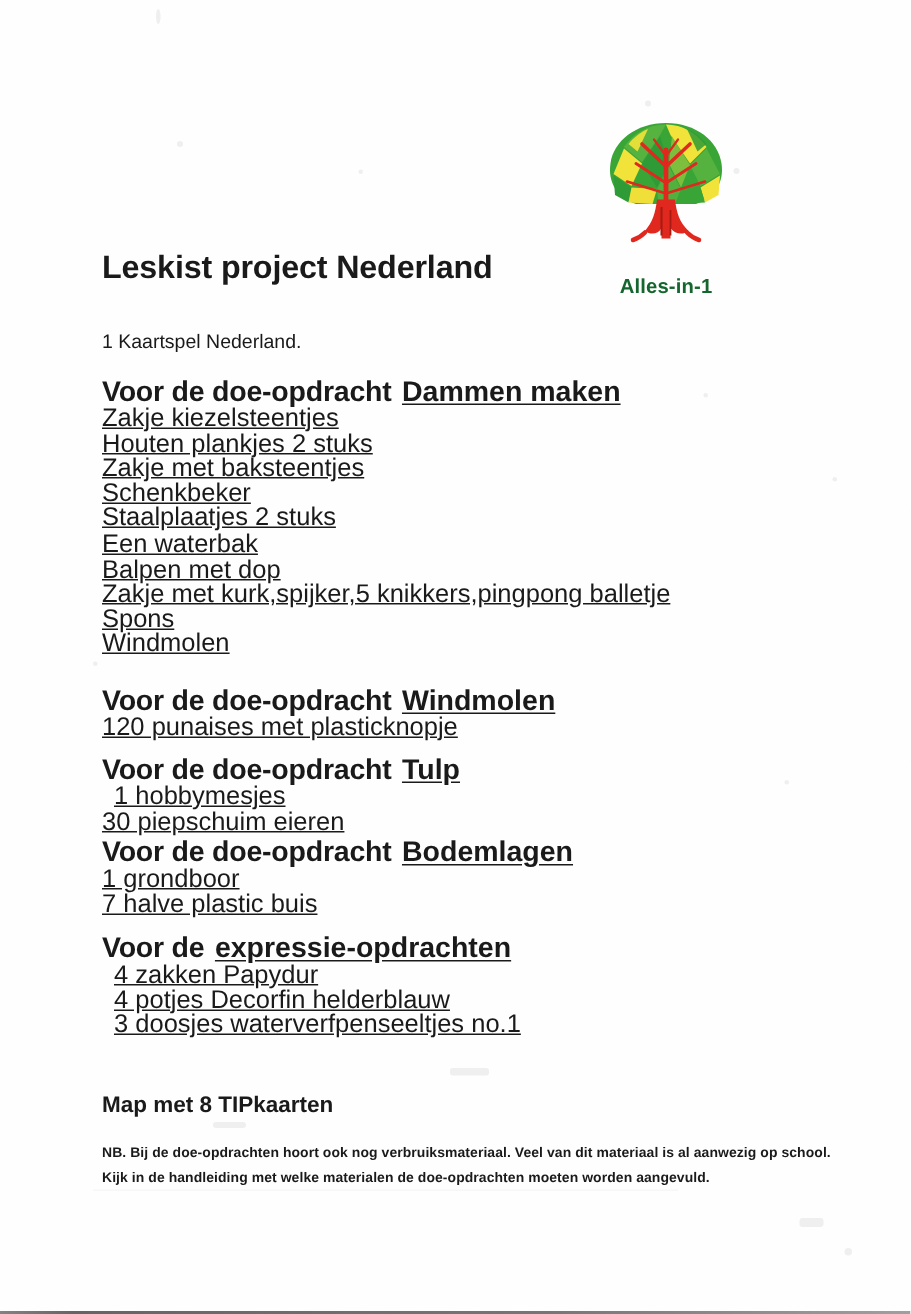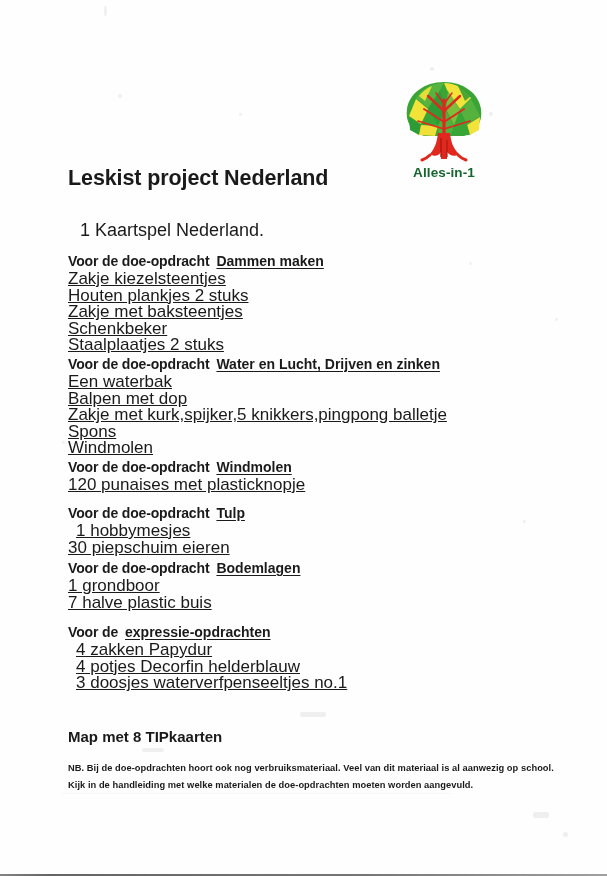--- a/index.html
+++ b/index.html
@@ -46,21 +46,21 @@
   
   .logo-block {
     position: absolute;
     left: 394px;
     top: 78px;
     width: 100px;
     text-align: center;
   }
   .logo-tree { display: block; }
   .logo-caption {
-    margin-top: 1px;
+    margin-top: 19px;
     font-size: 13.5px;
     font-weight: bold;
     color: #15662e;
     letter-spacing: .1px;
     font-family: "Liberation Sans", sans-serif;
   }
 
   
   .doc {
     position: absolute;
@@ -72,29 +72,29 @@
     position: absolute;
     left: 0;
     top: 166px;
     font-size: 21.5px;
     font-weight: bold;
     letter-spacing: -0.1px;
     white-space: nowrap;
   }
   .intro-line {
     position: absolute;
-    left: 12px;
+    left: 0;
     top: 220px;
-    font-size: 18px;
+    font-size: 13px;
     white-space: nowrap;
   }
 
   .section { position: absolute; left: 0; }
   .section-head {
-    font-size: 14px;
+    font-size: 19px;
     font-weight: bold;
     white-space: nowrap;
     line-height: 19px;
   }
   .section-head .lead { letter-spacing: -0.15px; }
   .section-head .topic {
     text-decoration: underline;
     text-underline-offset: 2px;
     margin-left: 7px;
   }
@@ -212,23 +212,20 @@
     <ul class="item-list">
       <li>Zakje kiezelsteentjes</li>
       <li>Houten plankjes 2 stuks</li>
       <li>Zakje met baksteentjes</li>
       <li>Schenkbeker</li>
       <li>Staalplaatjes 2 stuks</li>
     </ul>
   </div>
 
   <div class="section" style="top:355px;">
-    <div class="section-head">
-      <span class="lead">Voor de doe-opdracht</span><span class="topic">Water en Lucht, Drijven en zinken</span>
-    </div>
     <ul class="item-list">
       <li>Een waterbak</li>
       <li>Balpen met dop</li>
       <li>Zakje met kurk,spijker,5 knikkers,pingpong balletje</li>
       <li>Spons</li>
       <li>Windmolen</li>
     </ul>
   </div>
 
   <div class="section" style="top:458px;">

